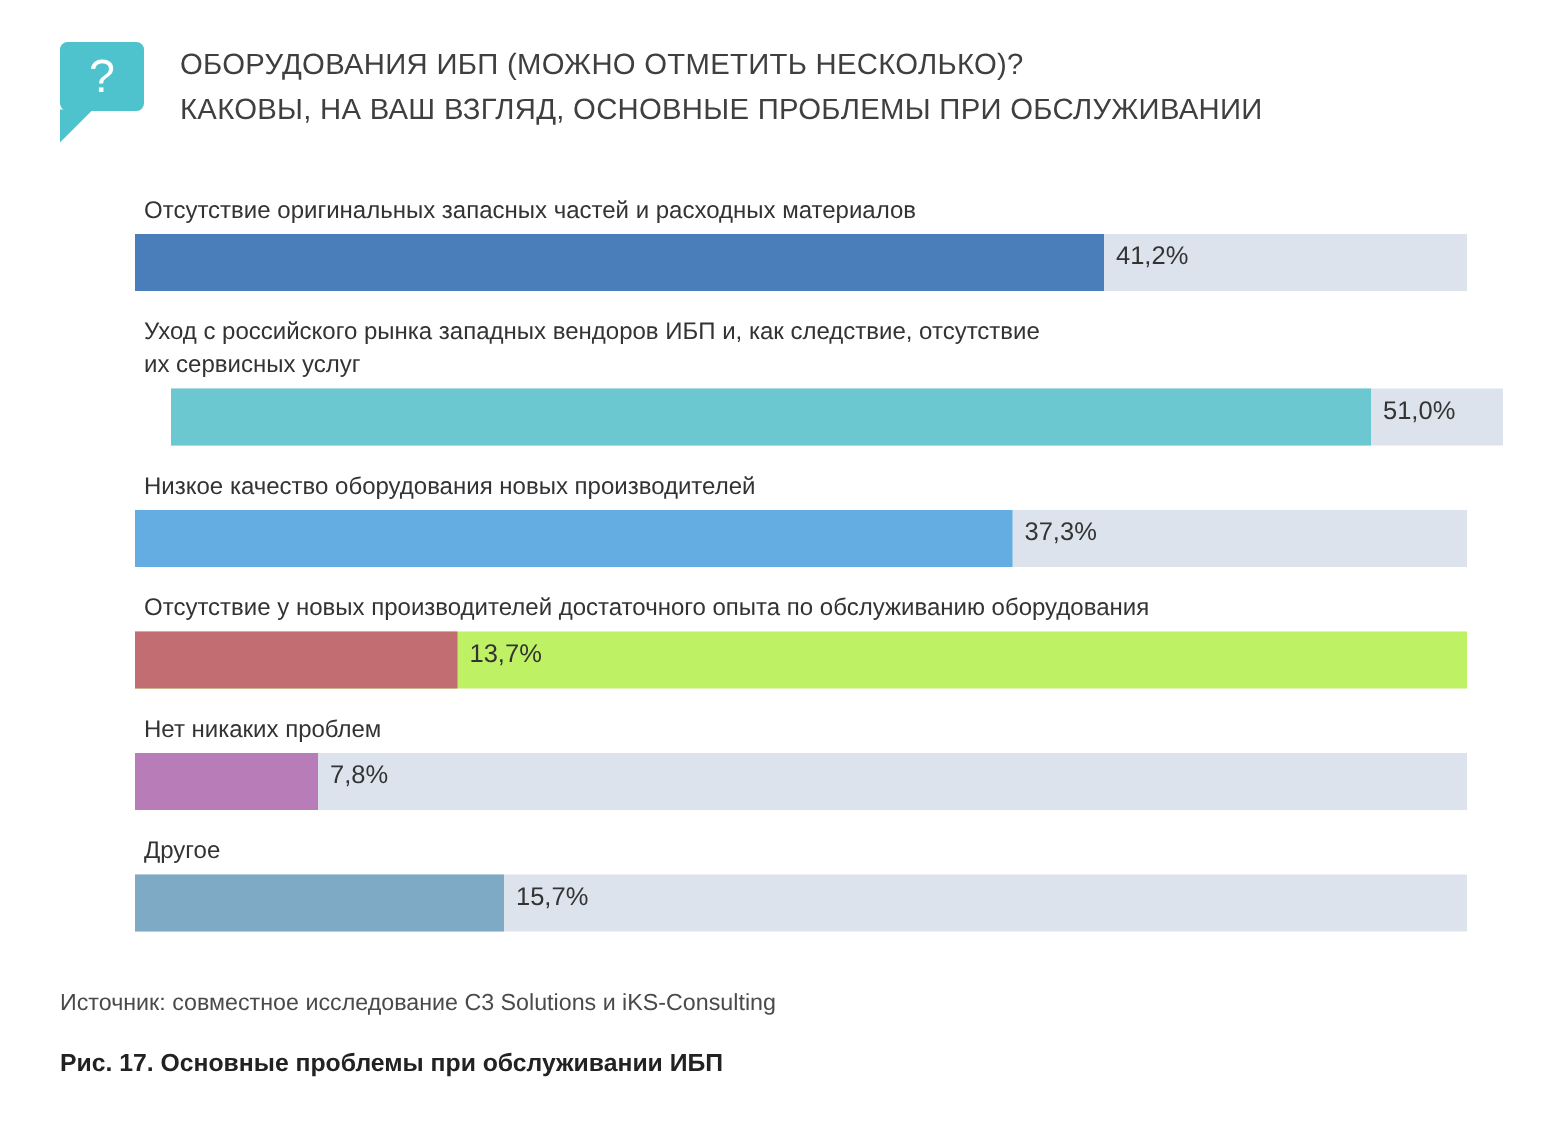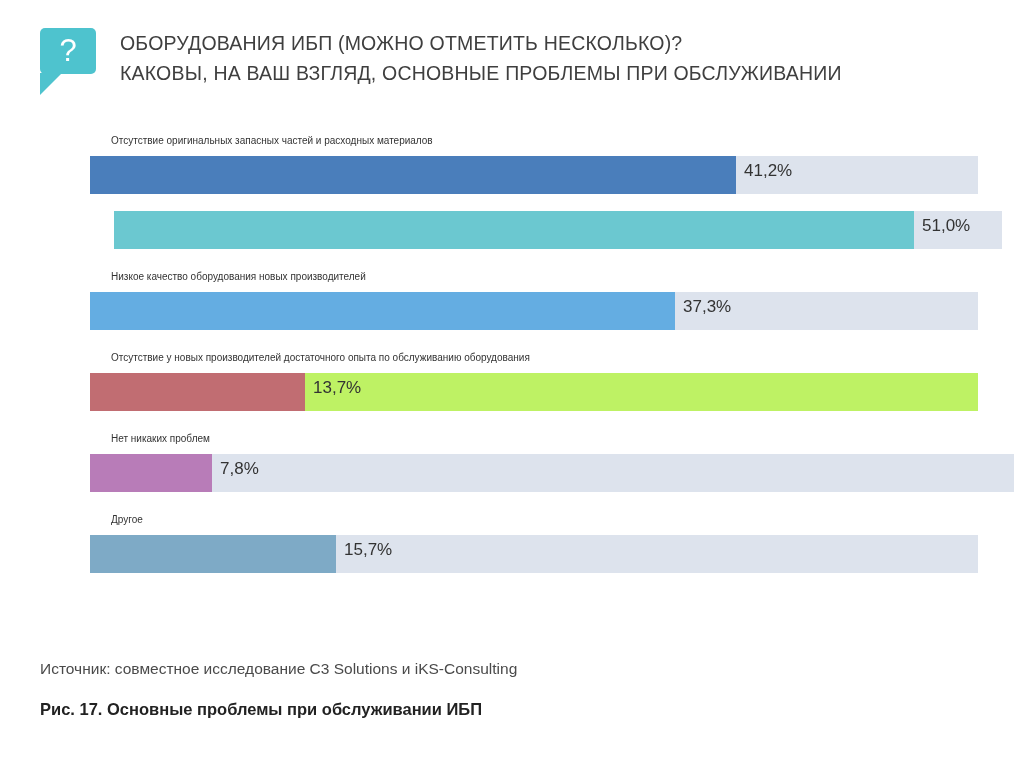--- a/index.html
+++ b/index.html
@@ -80,27 +80,26 @@
     position: absolute;
     left: 90px;
     top: 130px;
     width: 888px;
   }
   .row {
     position: relative;
     margin-bottom: 17px;
   }
   .row-label {
-    font-size: 10px;
+    font-size: 16px;
     line-height: 22px;
     color: #333333;
     padding-left: 6px;
     margin-bottom: 4px;
     white-space: pre-line;
-    margin-left: 15px;
   }
   .track {
     position: relative;
     width: 888px;
     height: 38px;
     background: #dde3ed;
   }
   .bar {
     position: absolute;
     left: 0;
@@ -156,20 +155,22 @@
 
   <div class="chart" id="chart">
       <div class="row">
         <div class="row-label">Отсутствие оригинальных запасных частей и расходных материалов</div>
         <div class="track" style="background: rgb(221, 227, 237);">
           <div class="bar" style="width: 646px; background: rgb(74, 126, 187);"></div>
           <div class="bar-value" style="left: 646px;">41,2%</div>
         </div>
       </div>
       <div class="row">
+        <div class="row-label">Уход с российского рынка западных вендоров ИБП и, как следствие, отсутствие
+их сервисных услуг</div>
         <div class="track" style="background: rgb(221, 227, 237); margin-left: 24px;">
           <div class="bar" style="width: 800px; background: rgb(107, 200, 208);"></div>
           <div class="bar-value" style="left: 800px;">51,0%</div>
         </div>
       </div>
       <div class="row">
         <div class="row-label">Низкое качество оборудования новых производителей</div>
         <div class="track" style="background: rgb(221, 227, 237);">
           <div class="bar" style="width: 585px; background: rgb(100, 173, 226);"></div>
           <div class="bar-value" style="left: 585px;">37,3%</div>
@@ -179,21 +180,21 @@
         <div class="row-label">Отсутствие у новых производителей достаточного опыта по обслуживанию оборудования</div>
         <div class="track" style="background: #bef264; text-align: center;">
           <div class="bar" style="width: 215px; background: rgb(193, 109, 114);"></div>
           <div class="bar-value" style="left: 215px;">13,7%</div>
         </div>
       </div>
       <div class="row">
       </div>
       <div class="row">
         <div class="row-label">Нет никаких проблем</div>
-        <div class="track" style="background: rgb(221, 227, 237); padding-left: 36px;">
+        <div class="track" style="background: rgb(221, 227, 237);">
           <div class="bar" style="width: 122px; background: rgb(184, 124, 184);"></div>
           <div class="bar-value" style="left: 122px;">7,8%</div>
         </div>
       </div>
       <div class="row">
         <div class="row-label">Другое</div>
         <div class="track" style="background: rgb(221, 227, 237);">
           <div class="bar" style="width: 246px; background: rgb(126, 170, 198);"></div>
           <div class="bar-value" style="left: 246px;">15,7%</div>
         </div>

